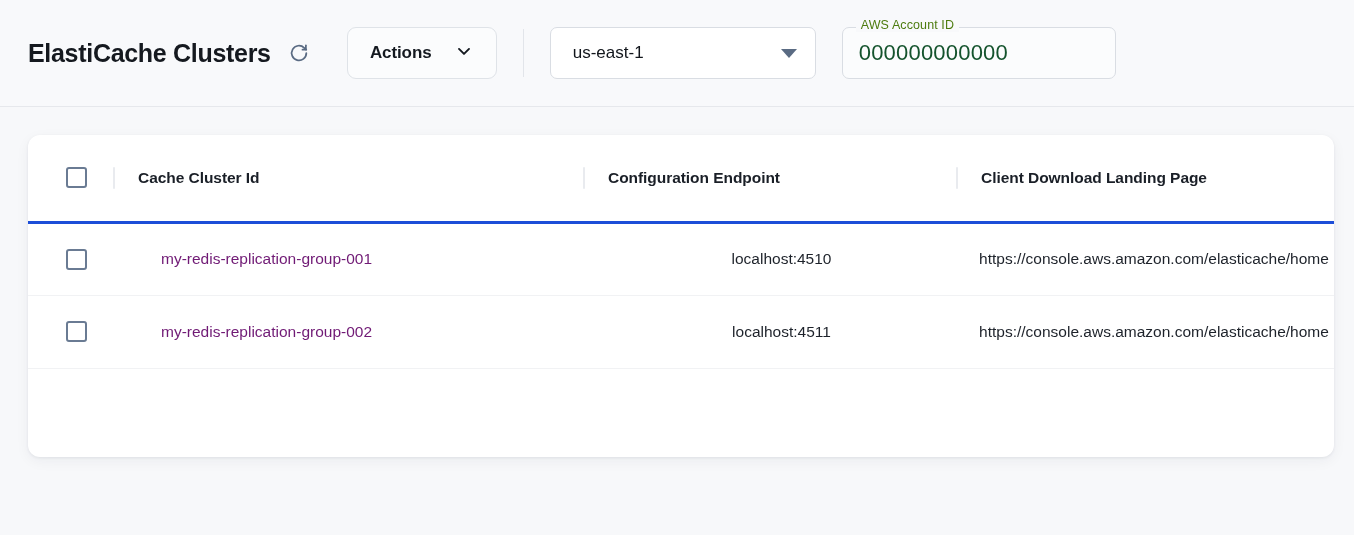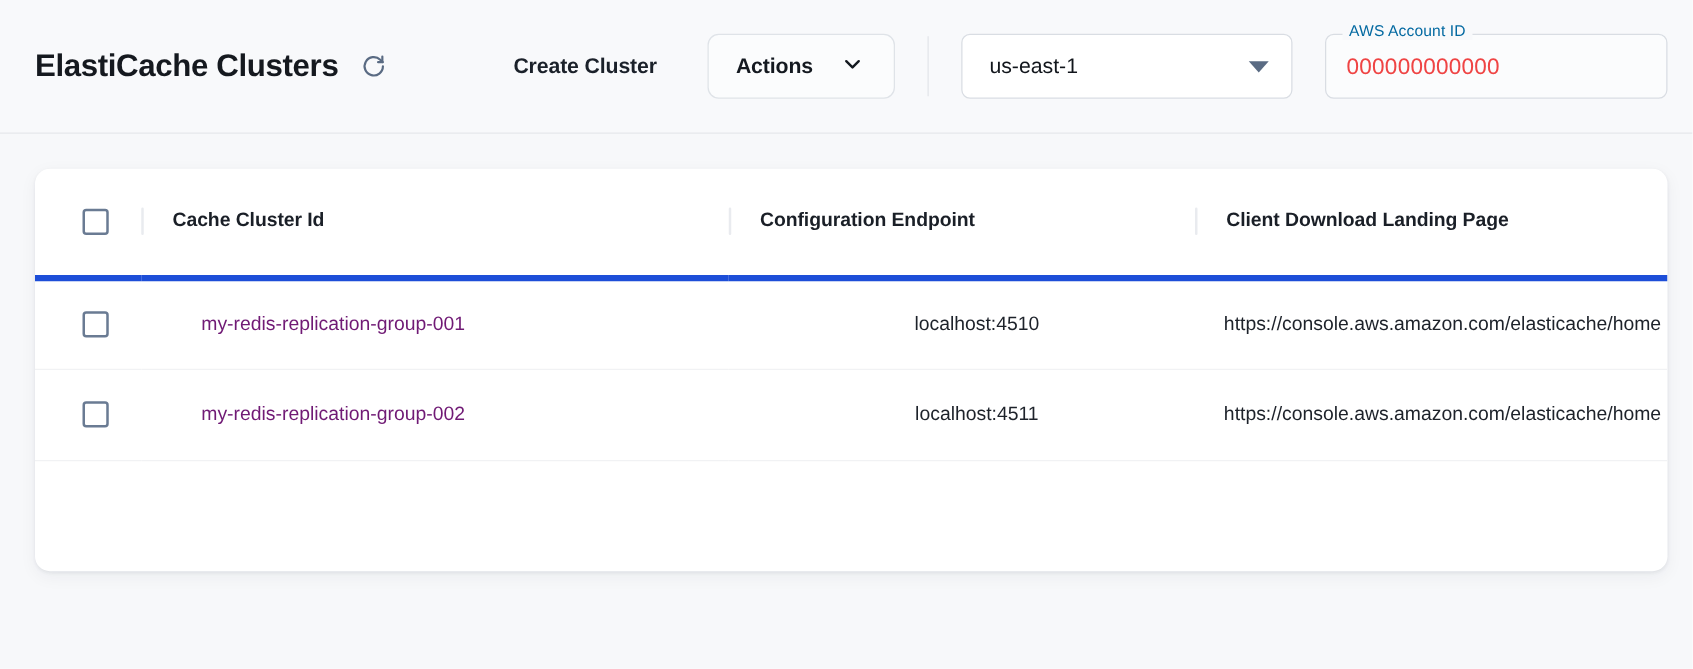--- a/index.html
+++ b/index.html
@@ -138,27 +138,27 @@
     align-items: center;
     padding: 0 16px;
   }
   .account-field .legend {
     position: absolute;
     top: -9px;
     left: 13px;
     background: #f8f9fb;
     padding: 0 5px;
     font-size: 12.5px;
-    color: #0369a1;
+    color: #4d7c0f;
     letter-spacing: 0.1px;
     line-height: 1;
   }
   .account-field .value {
-    font-size: 18px;
-    color: #ef4444;
+    font-size: 22px;
+    color: #14532d;
     letter-spacing: 0.2px;
   }
 
   
   .card {
     position: absolute;
     left: 28px;
     top: 135px;
     width: 1306px;
     height: 322px;
@@ -175,21 +175,21 @@
   }
   table.grid col.c-check { width: 85px; }
   table.grid col.c-id    { width: 470px; }
   table.grid col.c-ep    { width: 373px; }
   table.grid col.c-url   { width: 378px; }
 
   thead th {
     height: 87px;
     padding: 0;
     vertical-align: middle;
-    border-bottom: 5px solid #1d4ed8;
+    border-bottom: 3px solid #1d4ed8;
     text-align: left;
   }
   .th-inner {
     display: flex;
     align-items: center;
     height: 100%;
   }
   .col-sep {
     width: 2px;
     height: 22px;
@@ -299,21 +299,20 @@
     <div class="page-title">ElastiCache Clusters</div>
     <button class="refresh-btn" aria-label="refresh">
       <svg width="22" height="22" viewBox="0 0 24 24" fill="none" stroke="currentColor" stroke-width="1.9" stroke-linecap="round" stroke-linejoin="round">
         <path d="M19.5 7.5V3.6"></path>
         <path d="M20 12a8 8 0 1 1-2.35-5.65L19.6 8.3"></path>
         <path d="M19.9 8.4h-4.1"></path>
       </svg>
     </button>
   </div>
 
-  <button class="create-cluster">Create Cluster</button>
 
   <div class="actions-btn">
     <span class="label">Actions</span>
     <span class="chev-down">
       <svg width="20" height="20" viewBox="0 0 24 24" fill="none" stroke="currentColor" stroke-width="2.3" stroke-linecap="round" stroke-linejoin="round">
         <polyline points="6 9.5 12 15.5 18 9.5"></polyline>
       </svg>
     </span>
   </div>
 

